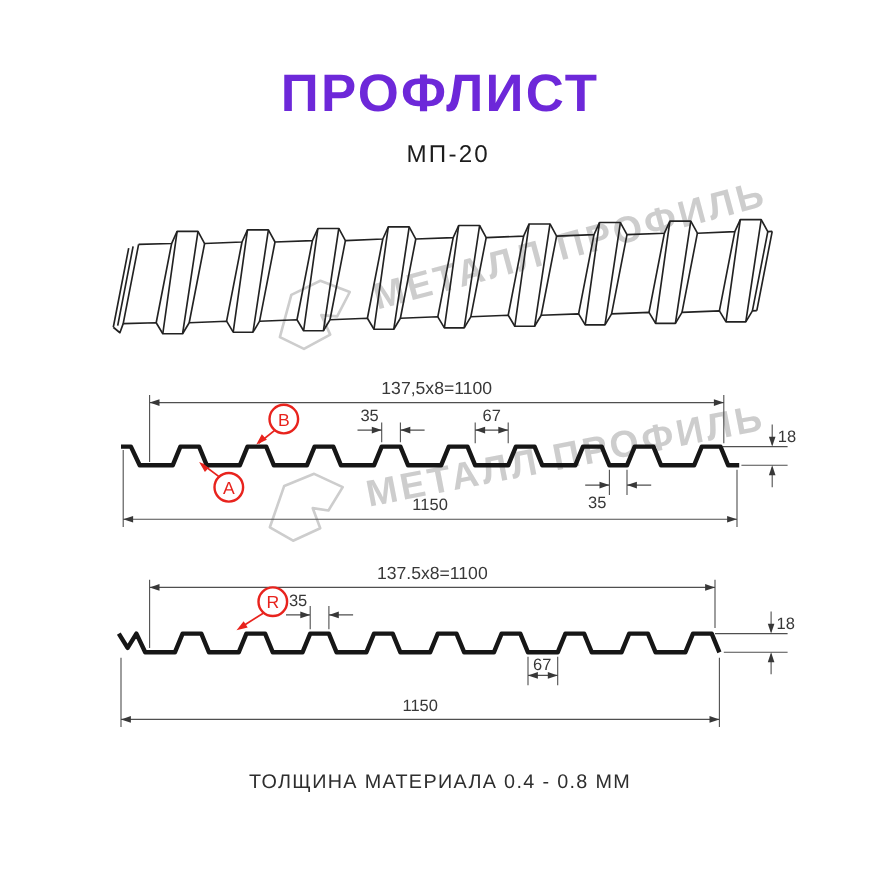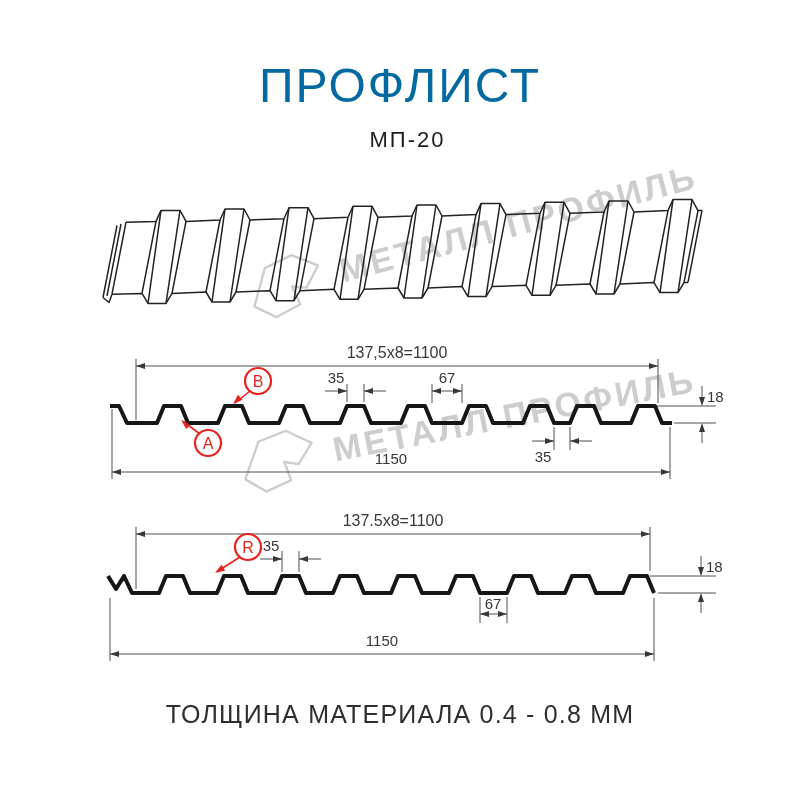--- a/index.html
+++ b/index.html
@@ -1,34 +1,34 @@
 <!DOCTYPE html>
 <html><head>
 <meta charset="utf-8">
 <style>
   html,body{margin:0;padding:0;background:#fff;}
   body{width:800px;height:800px;position:relative;overflow:hidden;
        font-family:"Liberation Sans",sans-serif;}
   .header{position:absolute;top:58px;left:0;width:800px;text-align:center;}
-  .title{font-size:48px;font-weight:400;letter-spacing:2px;color:#0369a1;}
+  .title{font-size:48px;font-weight:700;letter-spacing:2px;color:#6d28d9;}
   .subtitle{margin-top:14px;font-size:22px;font-weight:500;letter-spacing:2px;color:#1c1c1c;margin-left:15px;}
   .watermark{position:absolute;display:flex;align-items:flex-start;z-index:1;
              color:#c9c9c9;opacity:.92;pointer-events:none;}
   .wm1{left:242px;top:252px;transform:rotate(-15deg);transform-origin:0 50%;}
   .wm2{left:234px;top:424px;transform:rotate(-11deg);transform-origin:0 50%;}
   .wm-logo{width:88px;height:64px;margin-top:14px;flex:0 0 auto;}
   .wm-text{font-size:34px;font-weight:700;letter-spacing:3px;white-space:nowrap;
            margin-left:12px;margin-top:26px;}
   svg.drawing{position:absolute;left:0;top:0;z-index:2;}
   svg text{font-family:"Liberation Sans",sans-serif;fill:#383838;}
   .dimtxt{font-size:15px;}
   .dimtxt-lg{font-size:16px;}
   .redtxt{font-size:16px;fill:#e8231d;}
   .footer{position:absolute;top:700px;left:0;width:800px;text-align:center;z-index:3;
-          font-size:25px;font-weight:500;letter-spacing:1.2px;color:#2e2e2e;}
+          font-size:18px;font-weight:500;letter-spacing:1.2px;color:#2e2e2e;}
 </style>
 </head>
 <body>
 
 <div class="header">
   <div class="title">ПРОФЛИСТ</div>
   <div class="subtitle">МП-20</div>
 </div>
 
 <div class="watermark wm1">

